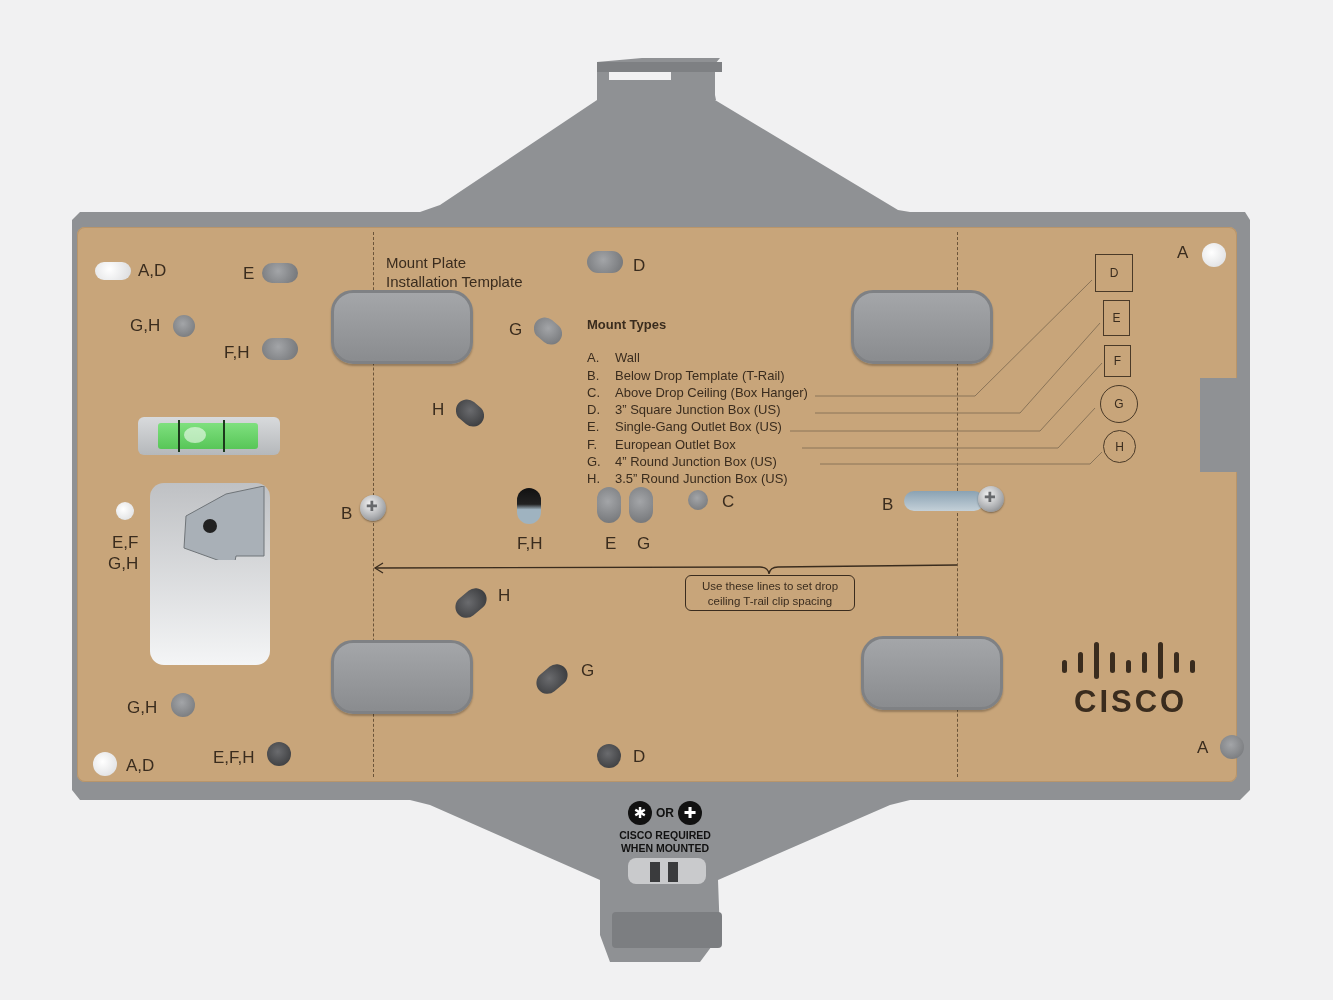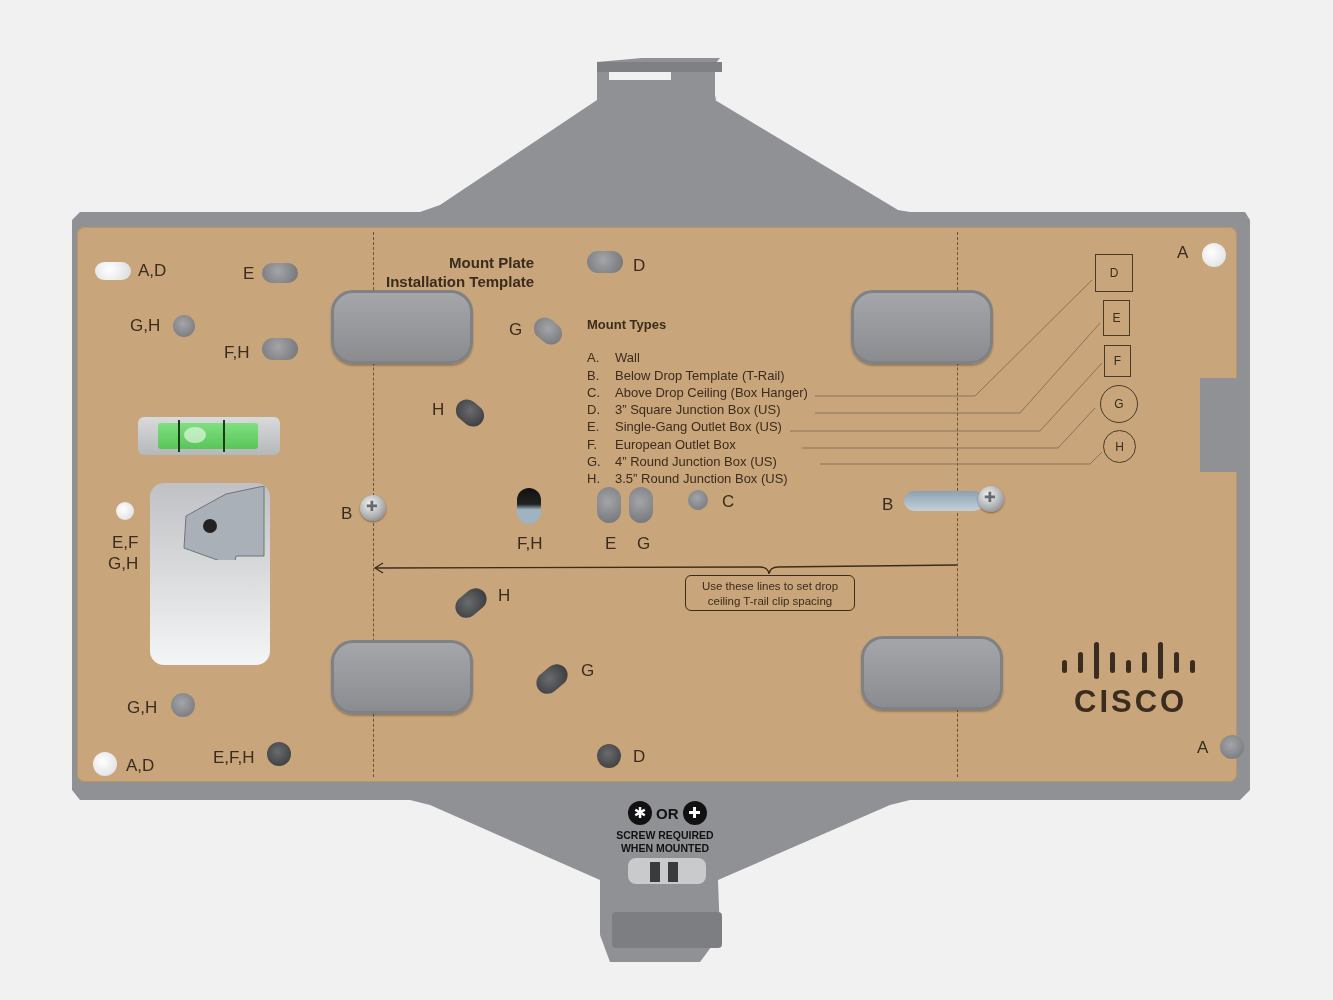--- a/index.html
+++ b/index.html
@@ -11,21 +11,21 @@
   .card { left:77px; top:227px; width:1160px; height:555px; background:#c8a57a;
           border-radius:8px; box-shadow: inset 0 0 0 1px #b8956a; }
   .lbl { position:absolute; color:#3a2c1e; font-size:17px; white-space:nowrap; }
   .hole { position:absolute; border-radius:50%; }
   .hole-light { background:radial-gradient(circle at 40% 40%, #ffffff, #d9dadc); }
   .hole-grey { background:radial-gradient(circle at 45% 40%, #a3a5a8, #6f7174); }
   .hole-dark { background:radial-gradient(circle at 45% 40%, #6a6b6e, #333436); }
   .foot { position:absolute; background:linear-gradient(180deg,#a4a6a9,#8a8c8f); border:3px solid #7f8184;
           border-radius:22px; box-shadow: 0 2px 2px rgba(0,0,0,0.25); }
   .dash-v { position:absolute; width:0; border-left:1.5px dashed #6b5439; }
-  .title { position:absolute; font-weight:bold; color:#3a2c1e; font-size:15px; line-height:19px;text-align:right; }
+  .title { position:absolute; font-weight:normal; color:#3a2c1e; font-size:15px; line-height:19px; }
   .mt-list { position:absolute; left:587px; top:316px; color:#3a2c1e; font-size:13px; line-height:17.3px; }
   .mt-list .row { display:flex; }
   .mt-list .k { width:28px; }
   .box-icon { position:absolute; border:1.2px solid #4a3a28; color:#3a2c1e; font-size:12px;
               display:flex; align-items:center; justify-content:center; }
   .screw { position:absolute; width:26px; height:26px; border-radius:50%;
            background:radial-gradient(circle at 40% 35%, #f4f4f4, #a9abae 60%, #6f7174); box-shadow:0 1px 2px rgba(0,0,0,.4); }
   .screw::after { content:"✚"; position:absolute; left:6px; top:3px; font-size:14px; color:#67696c; }
 </style>
 </head>
@@ -199,25 +199,25 @@
       <rect x="82" y="12" width="5" height="21" rx="2.5"></rect>
       <rect x="98" y="2" width="5" height="37" rx="2.5"></rect>
       <rect x="114" y="12" width="5" height="21" rx="2.5"></rect>
       <rect x="130" y="20" width="5" height="13" rx="2.5"></rect>
     </g>
   </svg>
   <div class="abs" style="left:1074px;top:684px;font-size:31px;font-weight:bold;color:#3a2c1e;letter-spacing:3px;">CISCO</div>
 
   <div class="abs" style="left:628px;top:801px;display:flex;align-items:center;gap:4px;">
     <span style="width:24px;height:24px;border-radius:50%;background:#111;color:#fff;font-size:15px;display:flex;align-items:center;justify-content:center;">✱</span>
-    <span style="font-size:15px;font-weight:bold;color:#111;">OR</span>
+    <span style="font-size:12px;font-weight:bold;color:#111;">OR</span>
     <span style="width:24px;height:24px;border-radius:50%;background:#111;color:#fff;font-size:15px;display:flex;align-items:center;justify-content:center;">✚</span>
   </div>
   <div class="abs" style="left:605px;top:829px;width:120px;text-align:center;font-size:10.5px;font-weight:bold;color:#111;line-height:13px;">
-    <div>SCREW REQUIRED</div>
+    <div>CISCO REQUIRED</div>
     <div>WHEN MOUNTED</div>
   </div>
   <div class="abs" style="left:628px;top:858px;width:78px;height:26px;border-radius:8px;background:#c9cacc;">
     <div class="abs" style="left:22px;top:4px;width:10px;height:20px;background:#3a3b3d;"></div>
     <div class="abs" style="left:40px;top:4px;width:10px;height:20px;background:#3a3b3d;"></div>
   </div>
   <div class="abs steel-dark" style="left:612px;top:912px;width:110px;height:36px;border-radius:4px;"></div>
 </div>
 
 </body></html>

